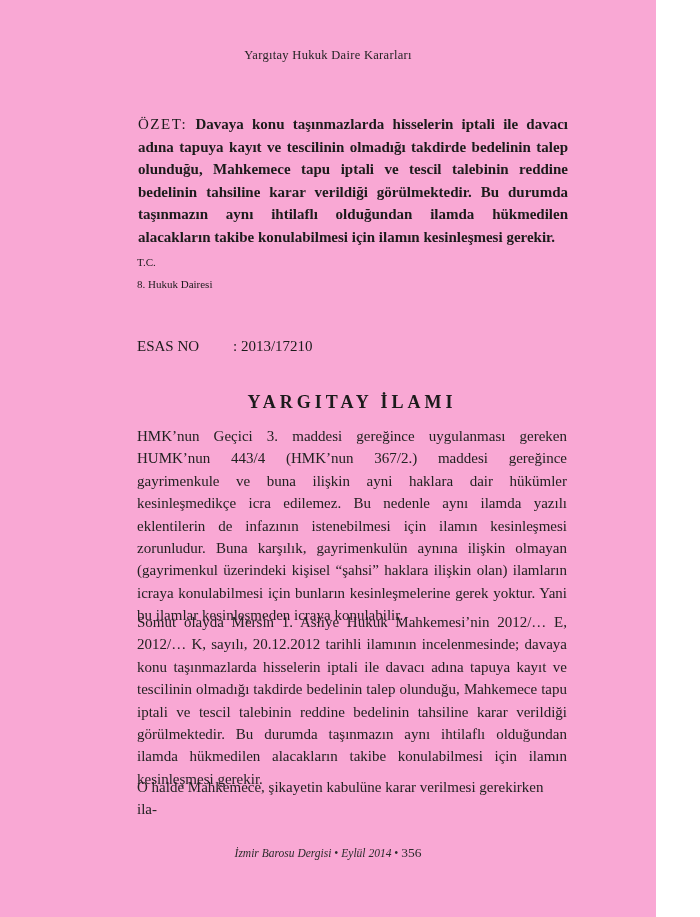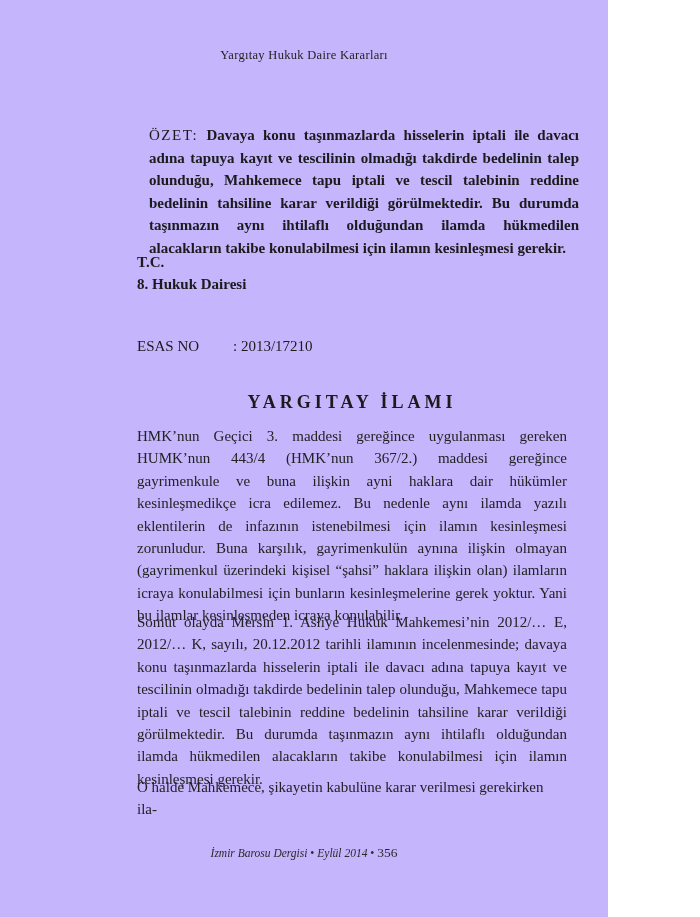--- a/index.html
+++ b/index.html
@@ -2,23 +2,23 @@
 <html><head>
 <meta charset="utf-8">
 <style>
   html, body {
     margin: 0;
     padding: 0;
     background: #ffffff;
   }
   .page {
     position: relative;
-    width: 608px;
+    width: 656px;
     height: 917px;
-    background: #c4b5fd;
+    background: #f9a8d4;
     color: #1b1b1b;
     font-family: "Liberation Serif", "DejaVu Serif", serif;
     overflow: hidden;
   }
   .running-header {
     position: absolute;
     top: 48px;
     left: 0;
     width: 100%;
     text-align: center;
@@ -30,30 +30,30 @@
     position: absolute;
     left: 137px;
     width: 430px;
   }
   .ozet {
     top: 112px;
     font-size: 15px;
     line-height: 22.6px;
     text-align: justify;
     font-weight: bold;
-    margin: 12px;
+    margin: 1px;
   }
   .ozet-label {
     font-weight: normal;
     letter-spacing: 1.5px;
   }
   .court-block {
     top: 251px;
-    font-size: 15px;
-    font-weight: bold;
+    font-size: 11px;
+    font-weight: normal;
     line-height: 22px;
   }
   .case-block {
     top: 335px;
     font-size: 15px;
     font-weight: normal;
     line-height: 22px;
   }
   .case-row {
     display: flex;

